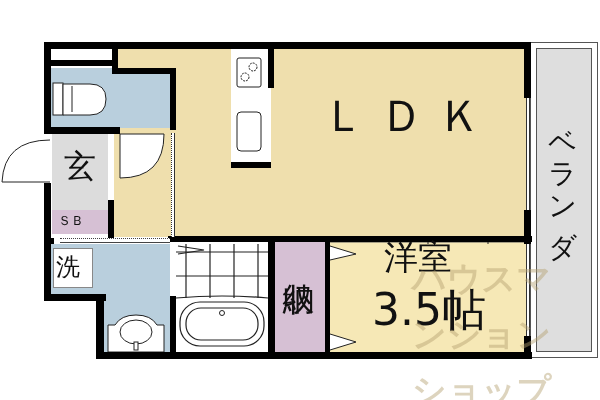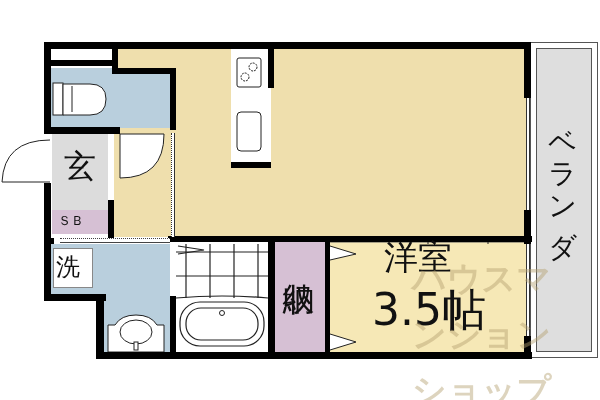--- a/index.html
+++ b/index.html
@@ -122,20 +122,21 @@
   <div class="wall" style="left:524px;top:42px;width:7px;height:56px;"></div>
   <div class="wall" style="left:524px;top:210px;width:7px;height:34px;"></div>
   <div class="wall" style="left:524px;top:336px;width:7px;height:22px;"></div>
 
   <div class="abs" style="left:526px;top:98px;width:4px;height:112px;background:#fff;border-left:1px solid #333;border-right:1px solid #333;"></div>
   <div class="abs" style="left:526px;top:244px;width:4px;height:92px;background:#fff;border-left:1px solid #333;border-right:1px solid #333;"></div>
 
   <div class="abs" style="left:171px;top:133px;width:4px;height:104px;background:#fff;border-left:1px dotted #333;border-right:1px solid #333;"></div>
   <div class="abs" style="left:60px;top:238px;width:110px;height:5px;background:#fff;border-top:1px dotted #444;border-bottom:1px solid #444;"></div>
 
+  <div class="lbl" style="left:322px;top:94px;font-size:44px;letter-spacing:14px;">ＬＤＫ</div>
 
   <div class="lbl" style="left:384px;top:240px;font-size:34px;">洋室</div>
   <div class="lbl" style="left:372px;top:288px;font-size:44px;">3.5帖</div>
 
   <div class="lbl" style="left:283px;top:258px;font-size:32px;writing-mode:vertical-rl;">収納</div>
 
   <div class="lbl" style="left:64px;top:150px;font-size:32px;">玄</div>
   <div class="lbl" style="left:58px;top:214px;font-size:13px;">ＳＢ</div>
 
   <div class="lbl" style="left:412px;top:250px;width:150px;font-size:34px;line-height:56px;color:rgba(180,160,110,0.45);white-space:normal;font-weight:bold;">ハウスマンション ショップ</div>

